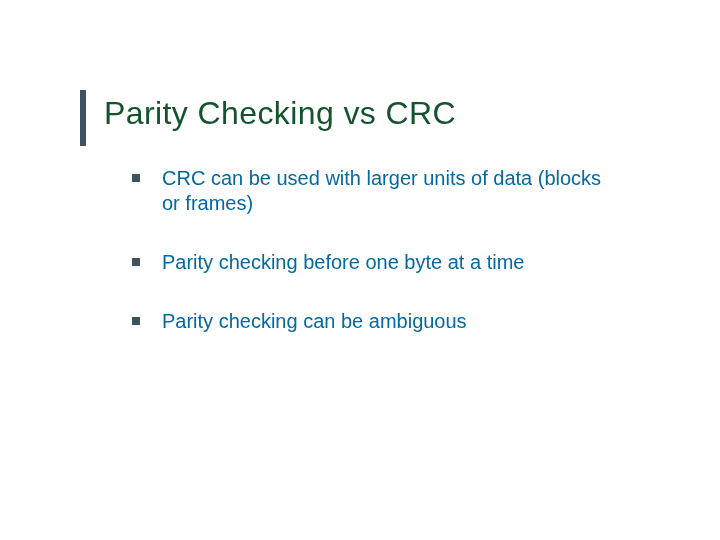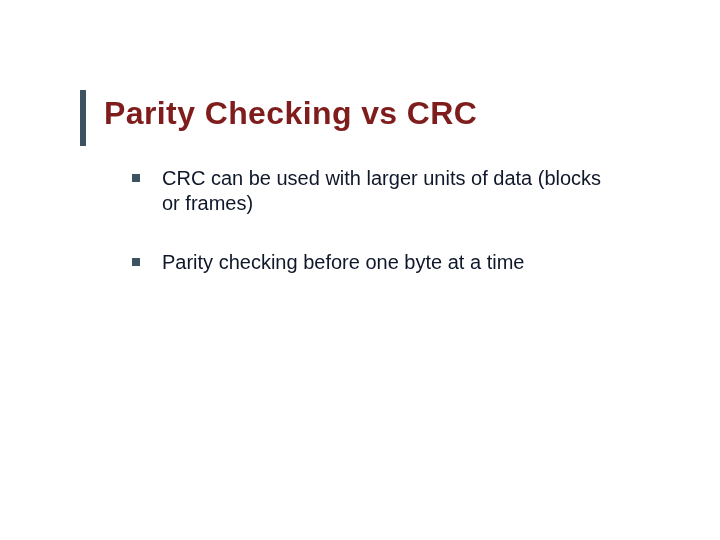--- a/index.html
+++ b/index.html
@@ -22,53 +22,54 @@
   .title-accent {
     position: absolute;
     left: 80px;
     top: 90px;
     width: 6px;
     height: 56px;
     background: #3c5261;
   }
   .title {
     font-size: 32px;
-    font-weight: 700;
+    font-weight: 400;
     letter-spacing: 0.4px;
-    color: #7f1d1d;
+    color: #14532d;
     margin: 0 0 34px 0;
     line-height: 1.2;
   }
   .bullets {
     list-style: none;
     padding: 0;
     margin: 0 40px 0 28px;
   }
   .bullets li {
     position: relative;
     padding-left: 30px;
     font-size: 20px;
     line-height: 1.25;
     font-weight: 400;
     margin-bottom: 34px;
-    color: #0f172a;
+    color: #0369a1;
   }
   .bullets li::before {
     content: "";
     position: absolute;
     left: 0;
     top: 8px;
     width: 8px;
     height: 8px;
     background: #3c5261;
   }
 </style>
 </head>
 <body>
 
 <div class="slide">
   <div class="title-accent"></div>
   <h1 class="title">Parity Checking vs CRC</h1>
   <ul class="bullets">
     <li>CRC can be used with larger units of data (blocks or frames)</li>
     <li>Parity checking before one byte at a time</li>
+    <li>Parity checking can be ambiguous</li>
   </ul>
 </div>
 
 </body></html>

